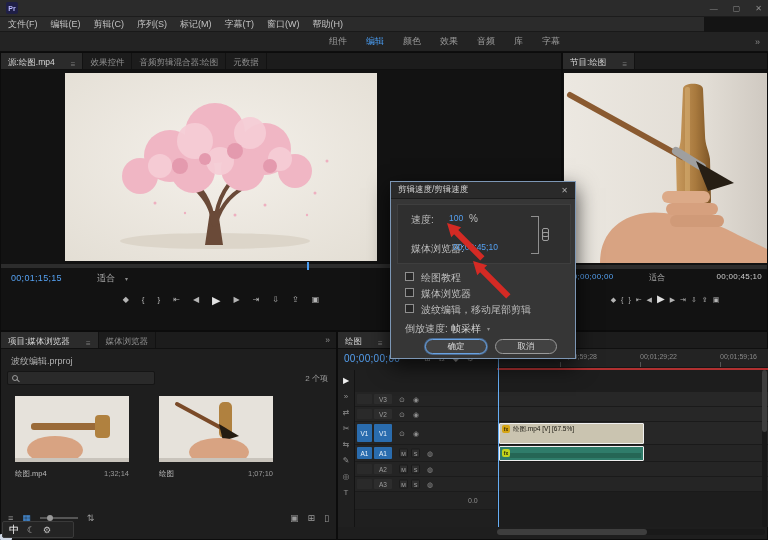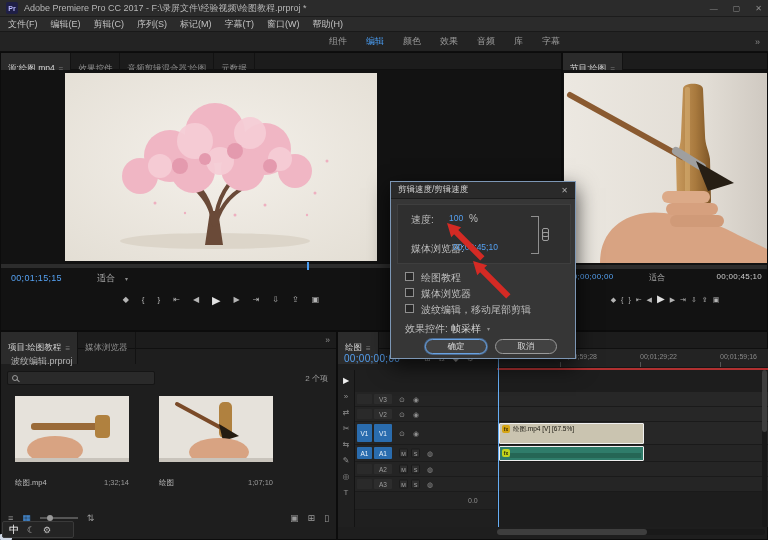--- a/index.html
+++ b/index.html
@@ -7,48 +7,48 @@
   .app{position:relative;width:768px;height:540px;background:#141414;overflow:hidden;
        font-family:"Liberation Sans","DejaVu Sans",sans-serif;color:#c8c8c8;font-size:9px}
   .abs{position:absolute}
   .flex{display:flex;align-items:center}
   .nw{white-space:nowrap}
 
   
   .titlebar{left:0;top:0;width:768px;height:17px;background:#2b2b2b;display:flex;align-items:center;gap:6px;padding:0 6px;color:#b6b6b6;border-bottom:1px solid #1c1c1c}
   .pr-icon{width:12px;height:12px;background:#1f1f46;color:#b9b9ff;font-size:7px;font-weight:bold;display:flex;align-items:center;justify-content:center;border-radius:2px;flex:none}
   .winctl{margin-left:auto;display:flex;gap:15px;font-size:8px;color:#8d8d8d}
-  .menubar{left:0;top:17px;width:768px;height:15px;background:#2b2b2b;display:flex;align-items:center;gap:13px;padding:0 8px;color:#c2c2c2;border-bottom:1px solid #191919}
+  .menubar{left:0;top:17px;width:704px;height:15px;background:#2b2b2b;display:flex;align-items:center;gap:13px;padding:0 8px;color:#c2c2c2;border-bottom:1px solid #191919}
   .wsbar{left:0;top:32px;width:768px;height:20px;background:#232323;display:flex;align-items:center;gap:19px;color:#9b9b9b;border-bottom:1px solid #0e0e0e}
   .wsbar .ws{cursor:default}
   .wsbar .ws.on{color:#4a9cf0}
   .ws-ovf{position:absolute;right:8px;color:#8a8a8a}
 
   
   .panel{position:absolute;background:#1e1e1e;border:1px solid #0c0c0c}
   .tabs{height:17px;background:#1c1c1c;display:flex;font-size:8.5px;color:#8f8f8f;border-bottom:1px solid #101010}
-  .tab{padding:16px 7px;display:flex;align-items:center;gap:4px;border-right:1px solid #121212;white-space:nowrap}
+  .tab{padding:0 7px;display:flex;align-items:flex-end;gap:16px;border-right:1px solid #121212;white-space:nowrap}
   .tab.on{background:#2b2b2b;color:#d8d8d8}
   .pm{color:#7d7d7d;font-size:8px}
 
   .mon-bg{background:#121212}
   .tc{color:#55a0f0;letter-spacing:.3px}
   .wtc{color:#cfcfcf;letter-spacing:.3px}
   .ddl{color:#a8a8a8}
   .caret{font-size:6px;color:#8a8a8a;margin-left:2px}
   .trans{display:flex;align-items:center;justify-content:center;color:#b4b4b4}
   .trans span{line-height:1}
   .scrub{background:#2c2c2c}
   .scrub-ph{background:#4a9cf0}
 
   
   .search{background:#2a2a2a;border:1px solid #151515;border-radius:2px;display:flex;align-items:center;gap:4px;padding:0 4px;color:#8a8a8a}
   .mag{width:6px;height:6px;border:1px solid #9a9a9a;border-radius:50%;position:relative;flex:none}
   .mag::after{content:"";position:absolute;width:4px;height:1px;background:#9a9a9a;right:-3px;bottom:-1px;transform:rotate(45deg)}
-  .pitem .meta{display:flex;justify-content:space-between;font-size:7.5px;color:#bdbdbd;margin-top:16px}
+  .pitem .meta{display:flex;justify-content:space-between;font-size:7.5px;color:#bdbdbd;margin-top:7px}
   .ptoolbar{display:flex;align-items:center;gap:9px;padding:0 7px;color:#9a9a9a;font-size:9px}
   .zslider{width:38px;height:2px;background:#555;position:relative}
   .zslider::after{content:"";position:absolute;left:7px;top:-2px;width:6px;height:6px;border-radius:50%;background:#9a9a9a}
 
   
   .ruler{background:#232323;border-bottom:1px solid #161616;color:#8a8a8a;font-size:7px}
   .rl{position:absolute;top:4px}
   .rtick{position:absolute;bottom:0;width:1px;height:5px;background:#555}
   .redbar{background:#b03030}
   .toolcol{background:#202020;border-right:1px solid #131313;display:flex;flex-direction:column;align-items:center;gap:7px;padding-top:6px;color:#8f8f8f;font-size:8px}
@@ -89,21 +89,20 @@
   .ime{left:2px;top:521px;width:72px;height:17px;background:#242424;border:1px solid #3a3a3a;border-radius:2px;display:flex;align-items:center;gap:8px;padding:0 6px;z-index:70}
   svg{display:block}
 </style>
 </head>
 <body>
 
 <div class="app">
 
   <div class="abs titlebar">
     <span class="pr-icon">Pr</span>
-    <span class="nw">Adobe Premiere Pro CC 2017 - F:\录屏文件\经验视频\绘图教程.prproj *</span>
     <span class="winctl">
       <span>—</span>
       <span>▢</span>
       <span>✕</span>
     </span>
   </div>
 
   <div class="abs menubar">
     <span>文件(F)</span>
     <span>编辑(E)</span>
@@ -278,21 +277,21 @@
         <span>⇩</span>
         <span>⇪</span>
         <span>▣</span>
       </div>
     </div>
   </div>
 
   <div class="panel" style="left:0;top:331px;width:337px;height:209px">
     <div class="tabs">
       <div class="tab on">
-        <span>项目:绘图教程</span>
+        <span>项目:媒体浏览器</span>
         <span class="pm">≡</span>
       </div>
       <div class="tab">
           <span>媒体浏览器</span>
         </div>
       <div style="margin-left:auto;padding-right:6px;display:flex;align-items:center">»</div>
     </div>
 
     <div class="abs nw" style="left:10px;top:23px;color:#b2b2b2">波纹编辑.prproj</div>
 
@@ -468,21 +467,21 @@
     <span class="gang"></span>
     <span class="linkico"></span>
 
     <span class="cb" style="left:14px;top:90px"></span>
     <span class="dlabel" style="left:30px;top:89px">绘图教程</span>
     <span class="cb" style="left:14px;top:106px"></span>
     <span class="dlabel" style="left:30px;top:105px">媒体浏览器</span>
     <span class="cb" style="left:14px;top:122px"></span>
     <span class="dlabel" style="left:30px;top:121px">波纹编辑，移动尾部剪辑</span>
 
-    <span class="dlabel" style="left:14px;top:140px">效果控件:</span>
+    <span class="dlabel" style="left:14px;top:140px">倒放速度:</span>
     <span class="dlabel" style="left:60px;top:140px;color:#d6d6d6">帧采样</span>
     <span class="caret abs" style="left:94px;top:143px">▾</span>
 
     <div class="dbtn focus" style="left:34px;top:157px">确定</div>
     <div class="dbtn" style="left:104px;top:157px">取消</div>
   </div>
 
   <svg class="abs" style="left:0;top:0;z-index:60;pointer-events:none" width="768" height="540">
     <g transform="translate(447,223) rotate(45)">
       <polygon points="0,0 13,-7 13,-3 50,-3 50,3 13,3 13,7" fill="#d42a24"></polygon>

